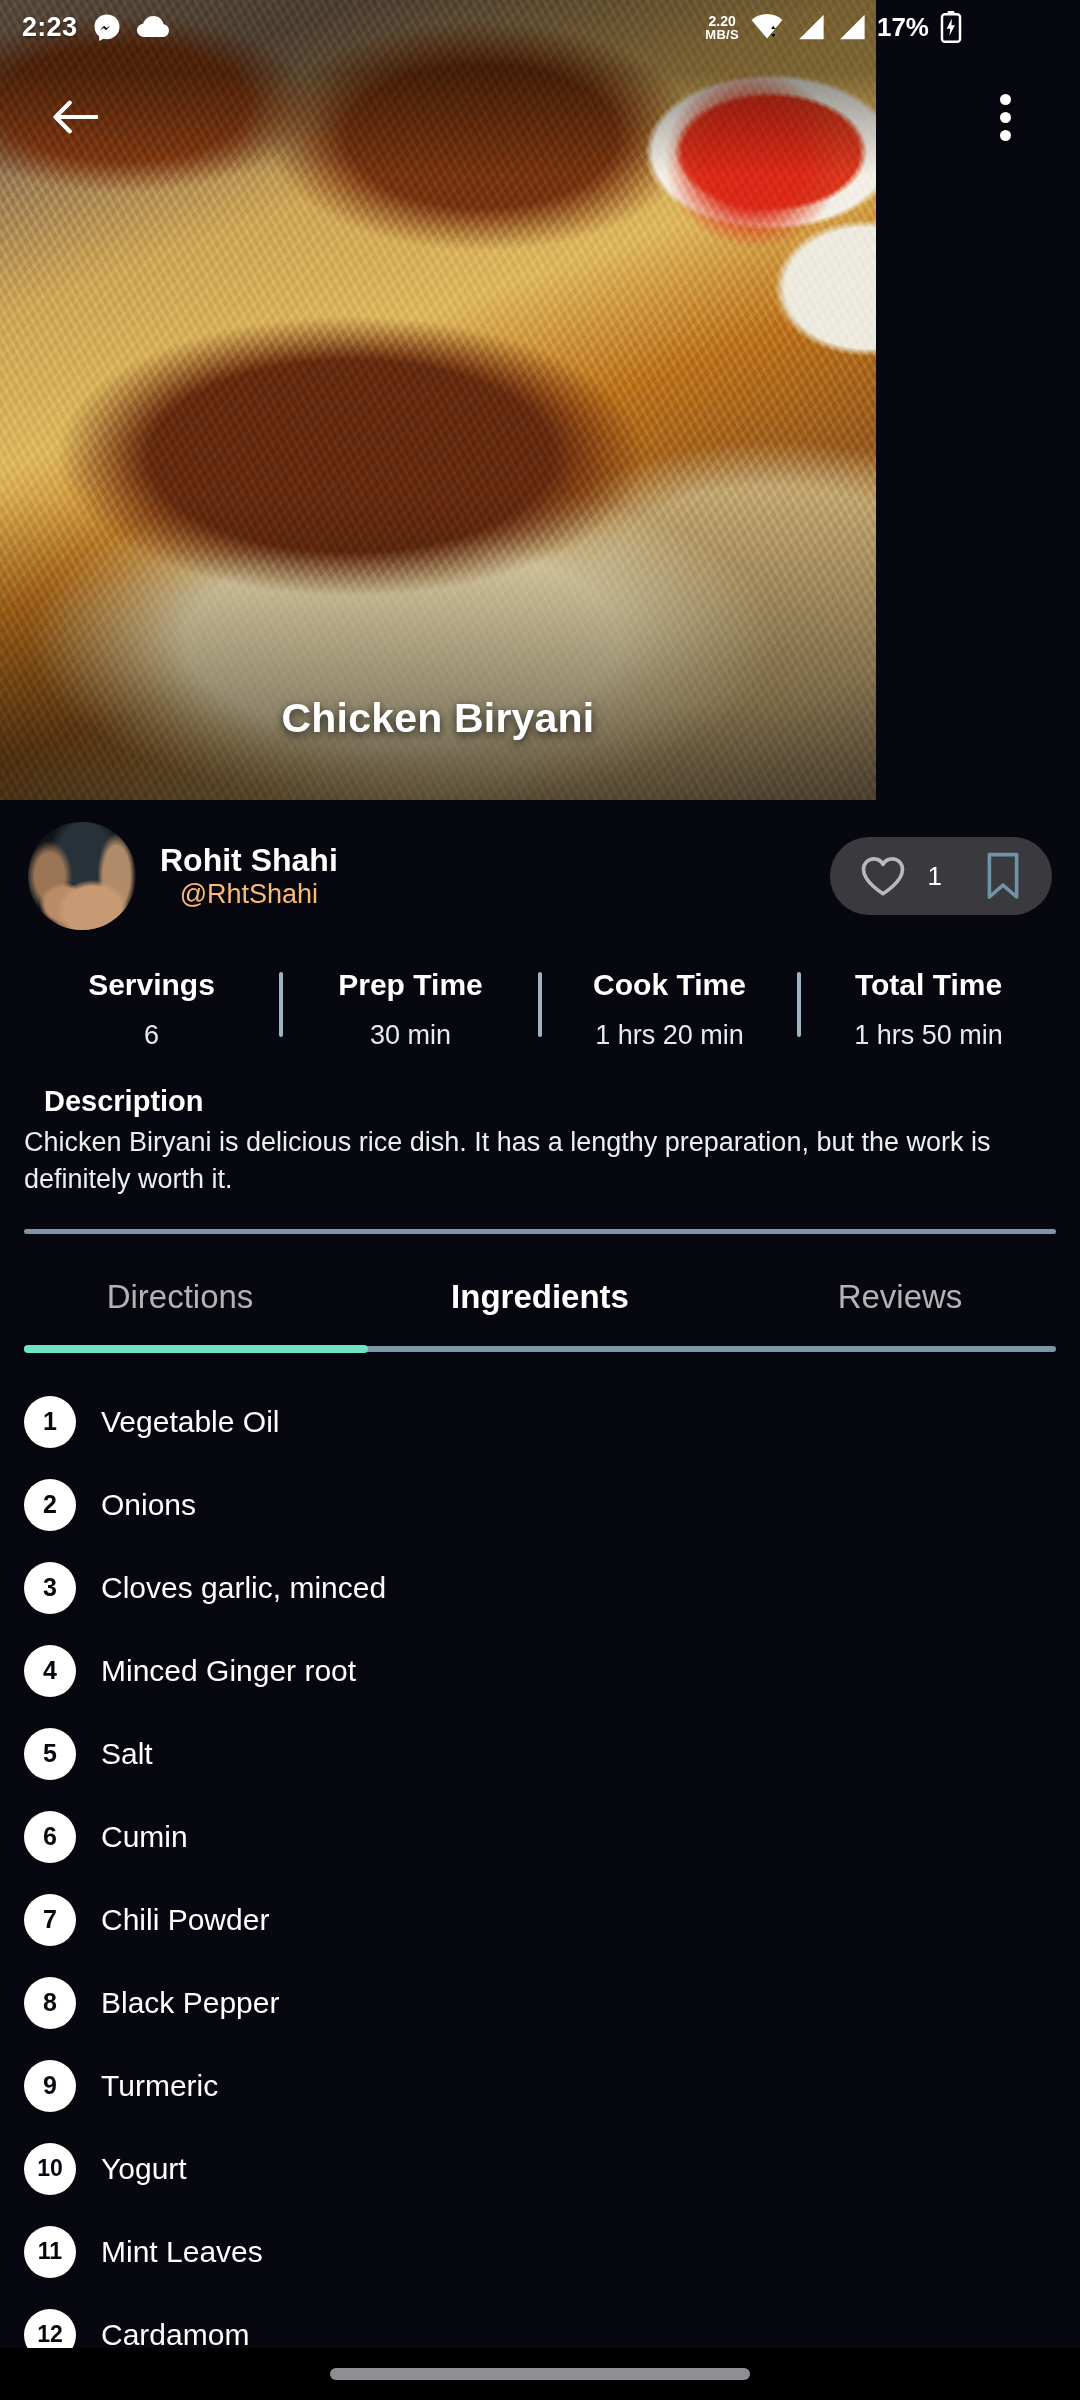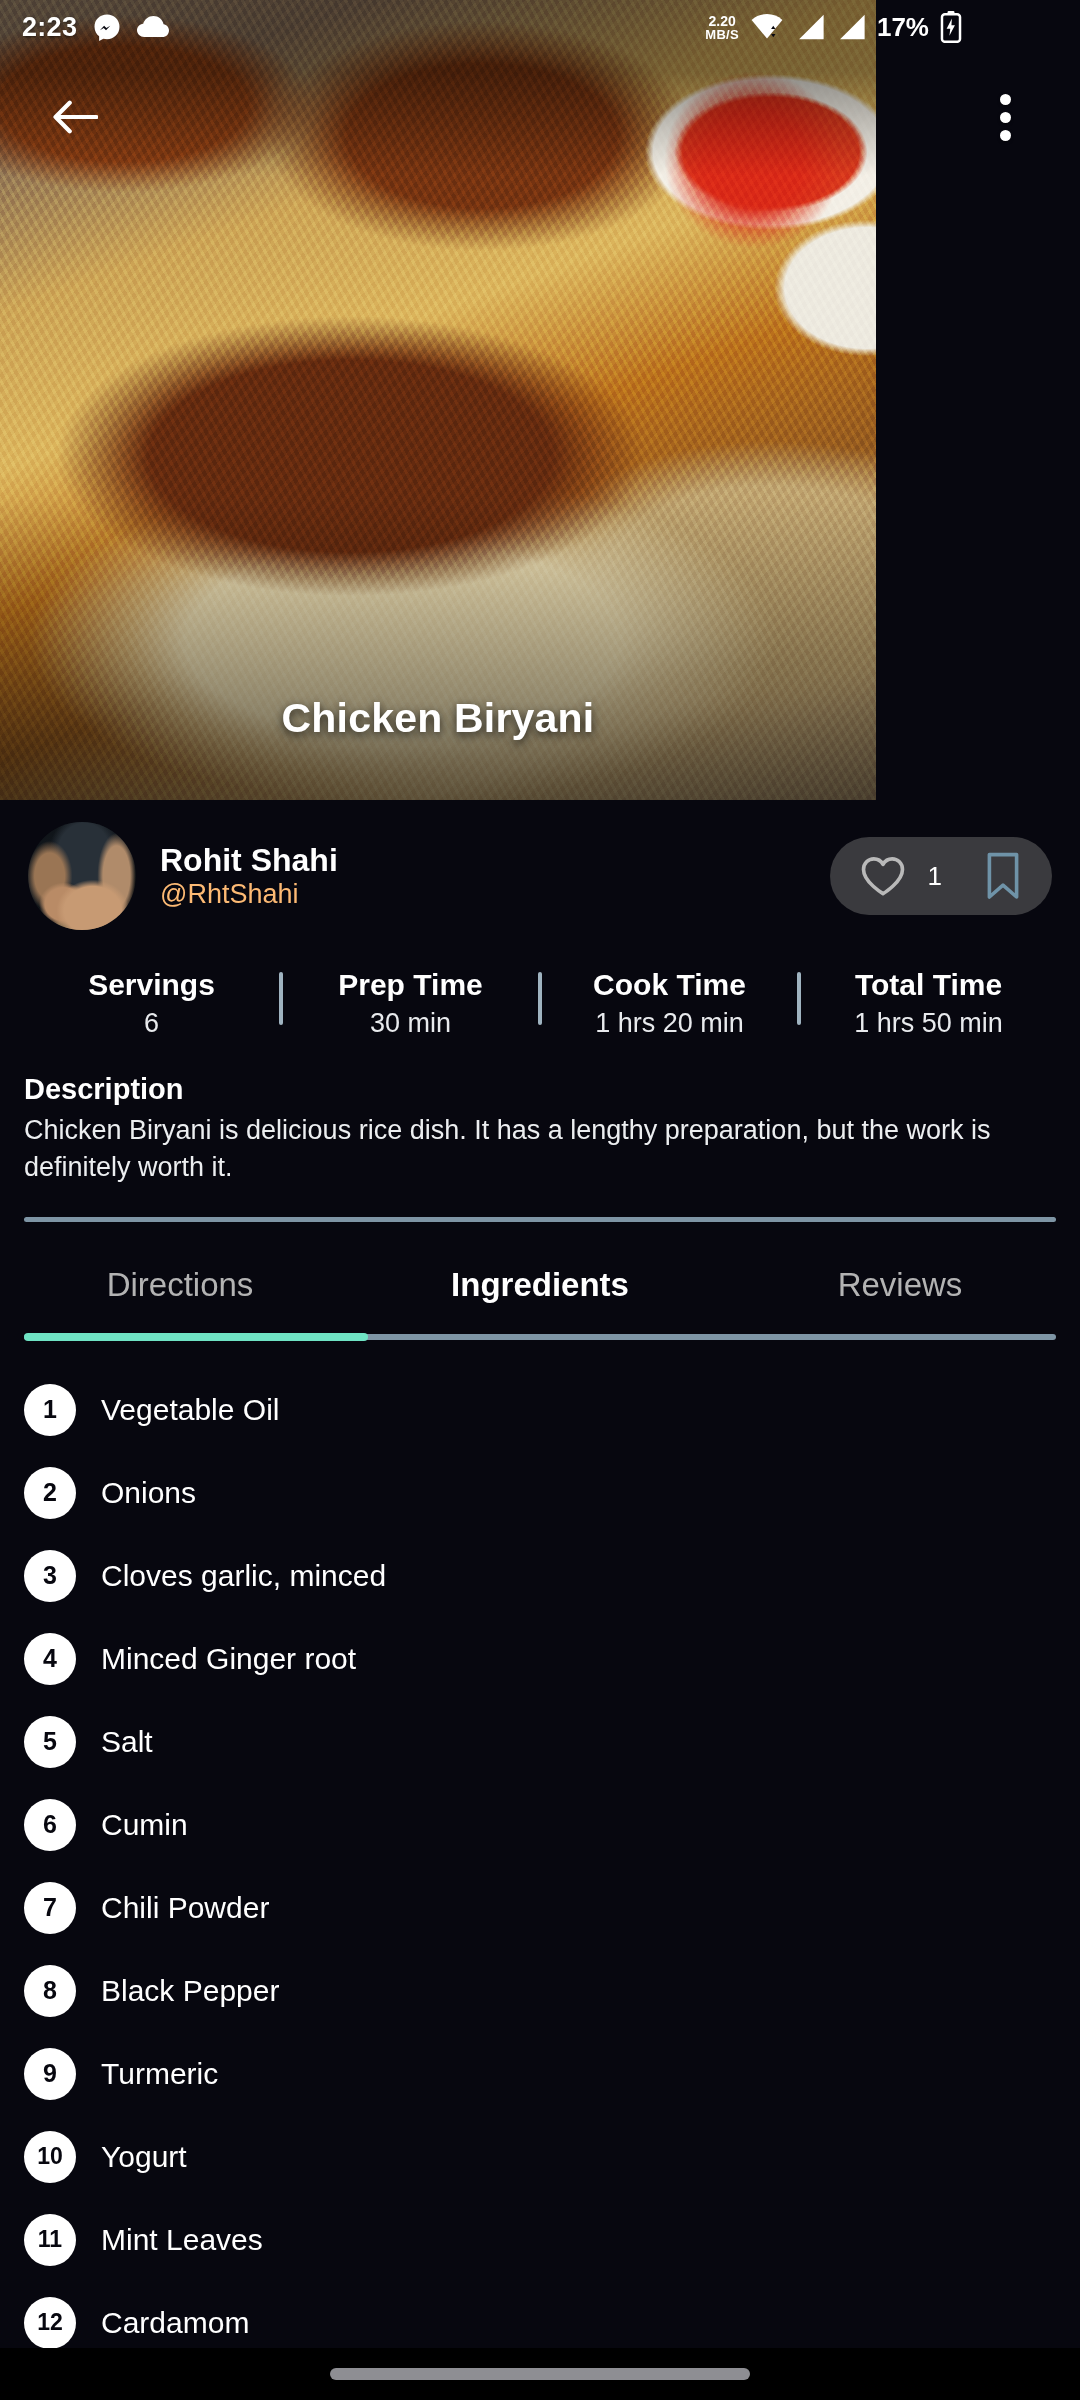--- a/index.html
+++ b/index.html
@@ -90,43 +90,43 @@
     position:absolute; inset:0;
     background:
       radial-gradient(ellipse 52px 44px at 60% 82%, #c79a73 0 55%, rgba(0,0,0,0) 70%),
       radial-gradient(ellipse 34px 30px at 33% 76%, #b98b66 0 55%, rgba(0,0,0,0) 72%),
       radial-gradient(ellipse 26px 58px at 82% 50%, #b08b6a 0 52%, rgba(0,0,0,0) 74%),
       radial-gradient(ellipse 30px 46px at 20% 50%, #9a7554 0 50%, rgba(0,0,0,0) 76%),
       radial-gradient(ellipse 40px 34px at 50% 96%, #8c7354 0 58%, rgba(0,0,0,0) 76%),
       radial-gradient(ellipse 44px 52px at 52% 30%, #283038 0 60%, rgba(0,0,0,0) 80%),
       linear-gradient(150deg,#0c1014 0%,#161c22 38%,#0a0d10 72%,#05070a 100%);
   }
-  .author-meta { margin-left:24px; display:flex; flex-direction:column; gap:0; }
+  .author-meta { margin-left:24px; display:flex; flex-direction:column; gap:0;text-align:center; }
   .author-name { color:#fff; font-size:32px; font-weight:700; }
   .author-handle { color:#fdba74; font-size:27px; font-weight:400; }
   .actions {
     margin-left:auto; display:flex; align-items:center; gap:0;
     background:#3a3a3e; border-radius:46px; height:78px; padding:0 30px;
   }
   .act-like { display:flex; align-items:center; gap:22px; cursor:pointer; }
   .like-count { color:#fff; font-size:26px; font-weight:500; }
   .act-save { margin-left:42px; display:flex; align-items:center; cursor:pointer; }
 
   
   .stats {
     display:flex; align-items:stretch; margin-top:38px; padding:0 24px;
   }
-  .stat { flex:1; display:flex; flex-direction:column; align-items:center; gap:6px; }
+  .stat { flex:1; display:flex; flex-direction:column; align-items:center; gap:18px; }
   .stat-label { color:#fff; font-size:30px; font-weight:700; }
   .stat-value { color:#e8eaed; font-size:27px; font-weight:400; }
   .stat-sep { width:4px; background:#9fb3c0; border-radius:2px; margin:4px 0 14px 0; }
 
   
   .desc { padding:34px 24px 0 24px; }
-  .desc-title { color:#fff; font-size:29px; font-weight:700; margin-bottom:6px; }
+  .desc-title { color:#fff; font-size:29px; font-weight:700; margin-bottom:6px;margin-left:20px; }
   .desc-body { color:#eceef0; font-size:27px; line-height:1.36; }
 
   .hr { height:5px; background:#7e95a5; border-radius:3px; margin:32px 24px 0 24px; }
 
   
   .tabs { display:flex; margin-top:8px; }
   .tab { flex:1; text-align:center; padding:36px 0 30px 0; cursor:pointer; }
   .tab-label { font-size:33px; font-weight:500; color:#b3b3b3; }
   .tab.active .tab-label { color:#fff; font-weight:700; }
   .tabline-wrap { position:relative; height:6px; margin:0 24px; background:#7e95a5; border-radius:3px; }

